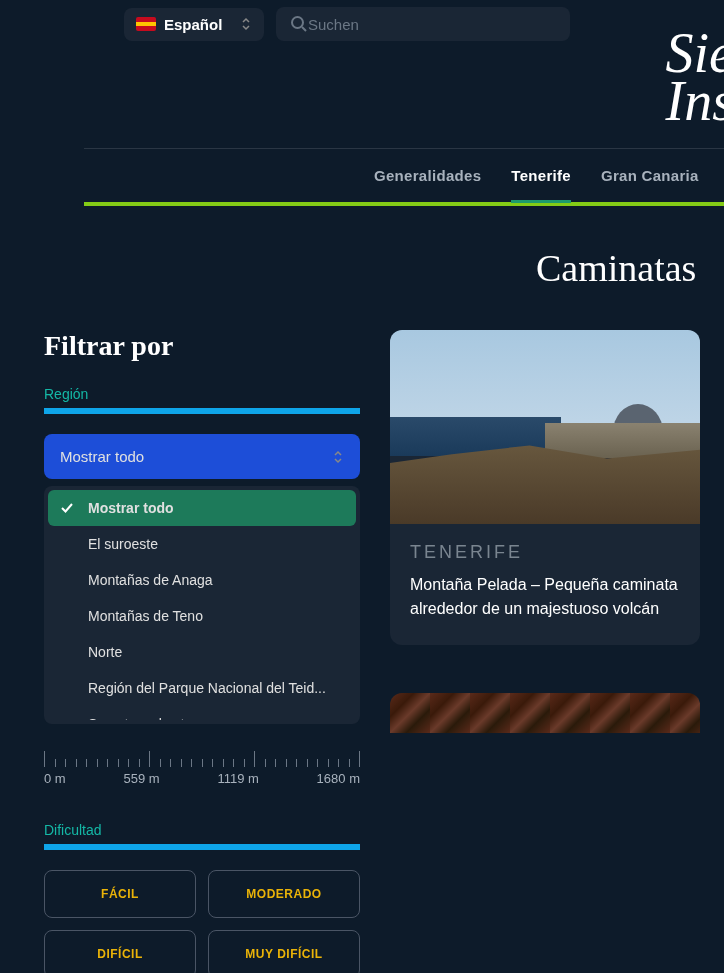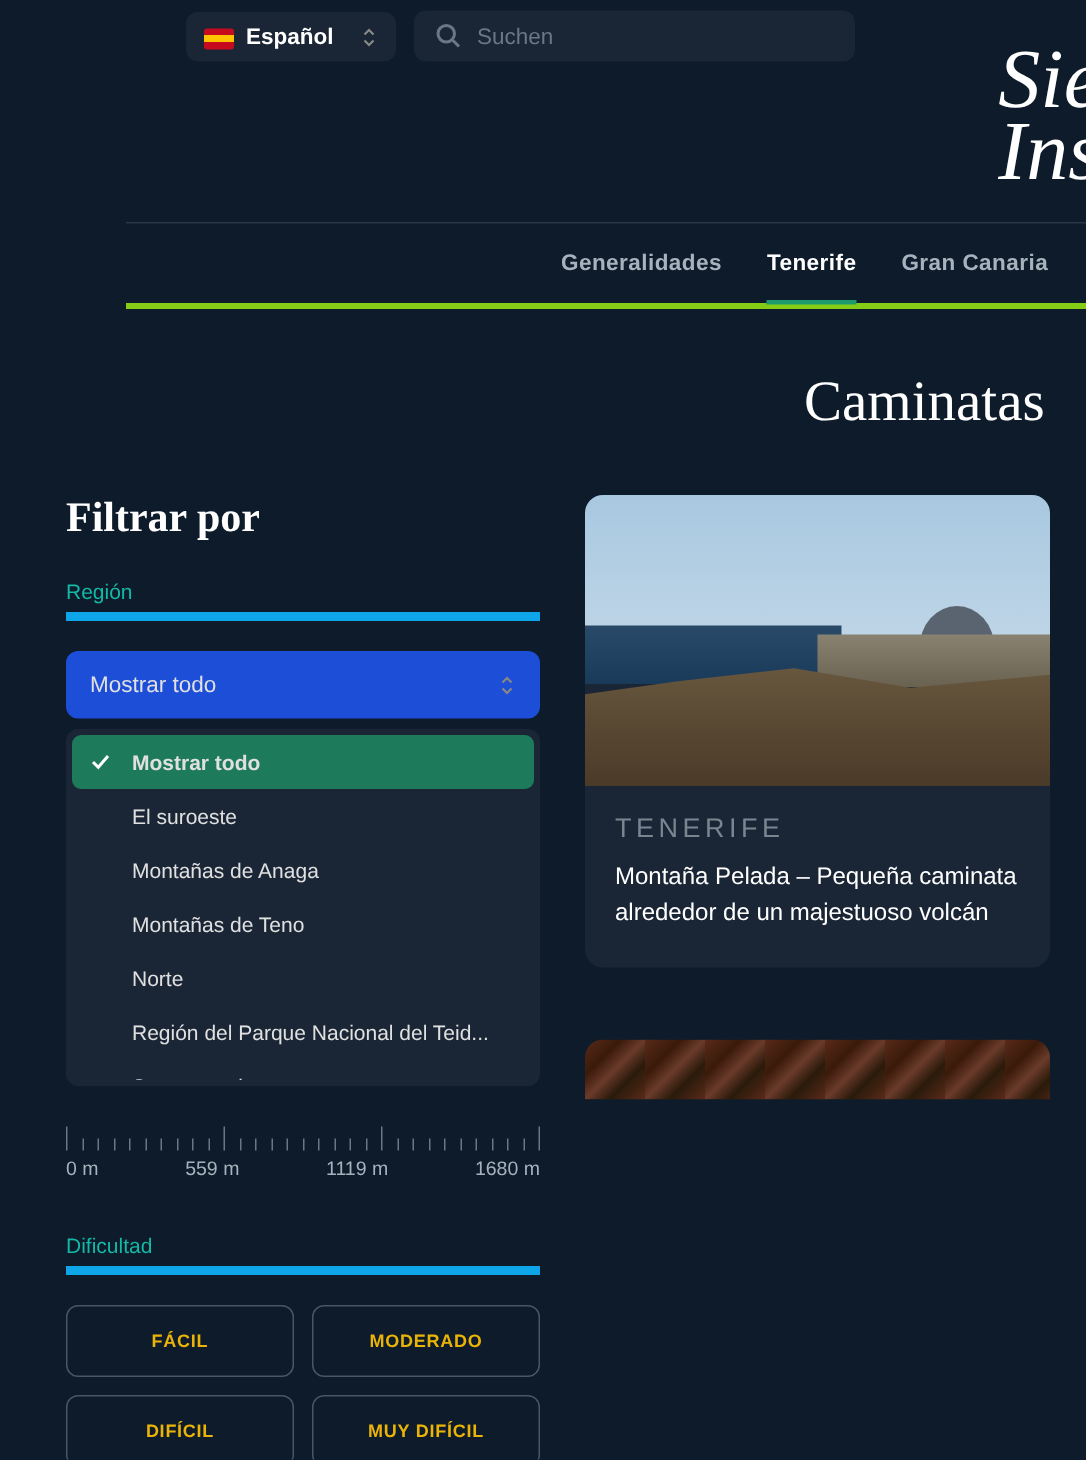--- a/index.html
+++ b/index.html
@@ -18,21 +18,21 @@
     }
     .top-bar {
       display: flex;
       gap: 12px;
       padding: 0 0 0 124px;
       align-items: center;
       height: 48px;
     }
     .lang-selector {
       display: flex;
-      align-items: flex-end;
+      align-items: center;
       gap: 8px;
       background-color: #1a2635;
       border-radius: 8px;
       padding: 8px 12px;
       width: 140px;
       position: relative;
       cursor: pointer;
     }
     .flag {
       width: 20px;
@@ -45,21 +45,20 @@
       font-size: 15px;
       color: #fff;
     }
     .chevron-updown {
       margin-left: auto;
       color: #888;
     }
     .search-box {
       display: flex;
       align-items: center;
-      gap: 10px;
       background-color: #1a2635;
       border-radius: 8px;
       padding: 8px 14px;
       width: 294px;
     }
     .search-input {
       background: transparent;
       border: none;
       color: #fff;
       font-size: 15px;

